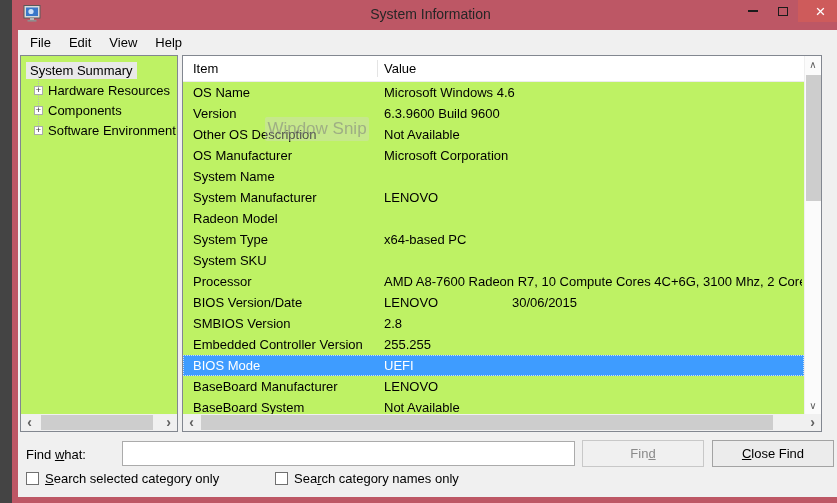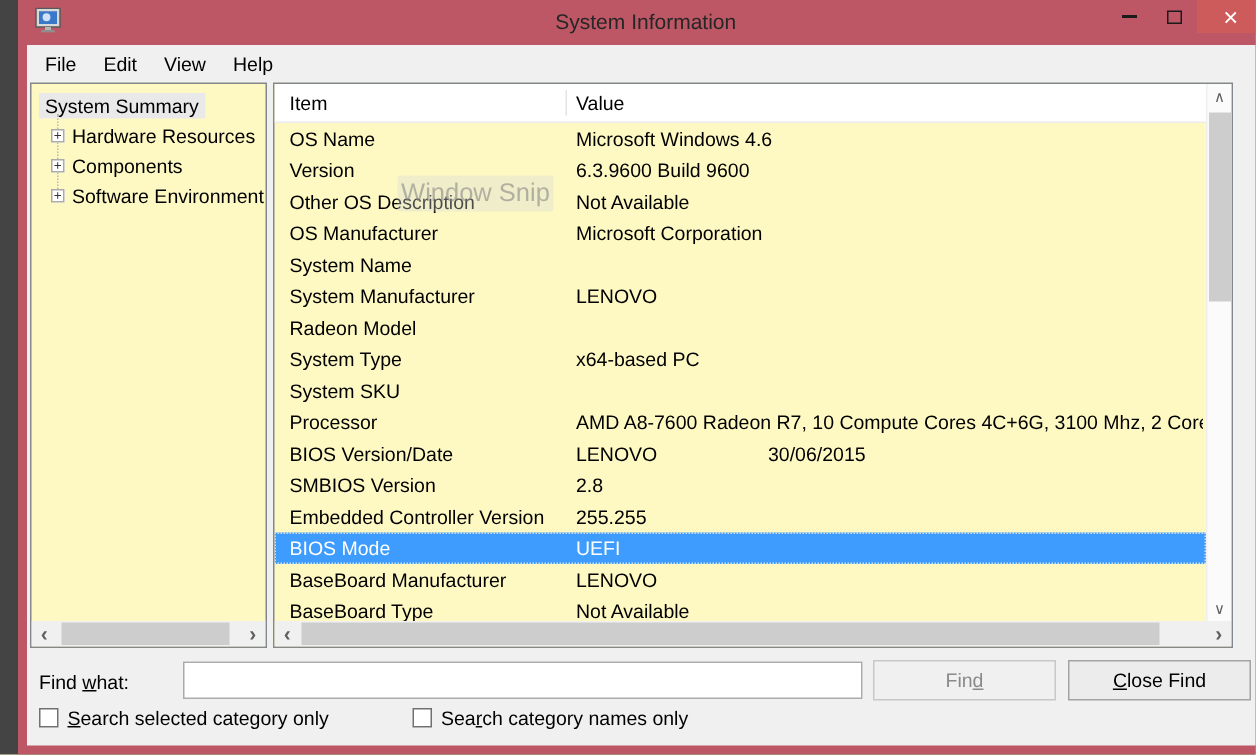--- a/index.html
+++ b/index.html
@@ -16,21 +16,21 @@
   .glyph-min { width:10px; height:2px; background:#1b1b1b; display:block; }
   .glyph-max { width:10px; height:9px; border:1px solid #1b1b1b; display:block; }
   .cap-close { width:45px; background:#CE5B5B; color:#fff; font-size:17px; line-height:17px; }
 
   
   .wbody { position:absolute; left:6px; top:30px; right:6px; bottom:6px; background:#F0F0F0; }
 
   .menubar { position:absolute; top:0; left:0; right:0; height:24px; display:flex; align-items:center; padding-left:3px; }
   .menu-item { padding:3px 9px; cursor:default; }
 
-  .pane { position:absolute; background:#fef9c3; border:1px solid #828790; overflow:hidden; }
+  .pane { position:absolute; background:#bef264; border:1px solid #828790; overflow:hidden; }
   .tree-pane  { left:2px;   top:25px; width:158px; height:377px; }
   .table-pane { left:164px; top:25px; width:640px; height:377px; }
 
   
   .tree { position:absolute; top:4px; left:0; right:0; bottom:18px; overflow:hidden; white-space:nowrap; }
   .tree-item { height:20px; display:flex; align-items:center; }
   .tree-root-label { margin-left:5px; padding:1px 4px; background:#E9E9E9; }
   .tree-children { position:relative; }
   .tree-children::before { content:""; position:absolute; left:17px; top:-4px; bottom:10px; border-left:1px dotted #b7b7b7; }
   .expander { width:9px; height:9px; margin-left:13px; border:1px solid #ababab; background:#fff; color:#333;
@@ -210,21 +210,21 @@
         </div>
         <div class="lrow selected">
           <span class="cell-item">BIOS Mode</span>
           <span class="cell-value">UEFI</span>
         </div>
         <div class="lrow">
           <span class="cell-item">BaseBoard Manufacturer</span>
           <span class="cell-value">LENOVO</span>
         </div>
         <div class="lrow">
-          <span class="cell-item">BaseBoard Type</span>
+          <span class="cell-item">BaseBoard System</span>
           <span class="cell-value">Not Available</span>
         </div>
       </div>
 
       <div class="watermark">Window Snip</div>
 
       <div class="vscroll">
         <span class="varrow up">∧</span>
         <div class="vthumb"></div>
         <span class="varrow down">∨</span>

